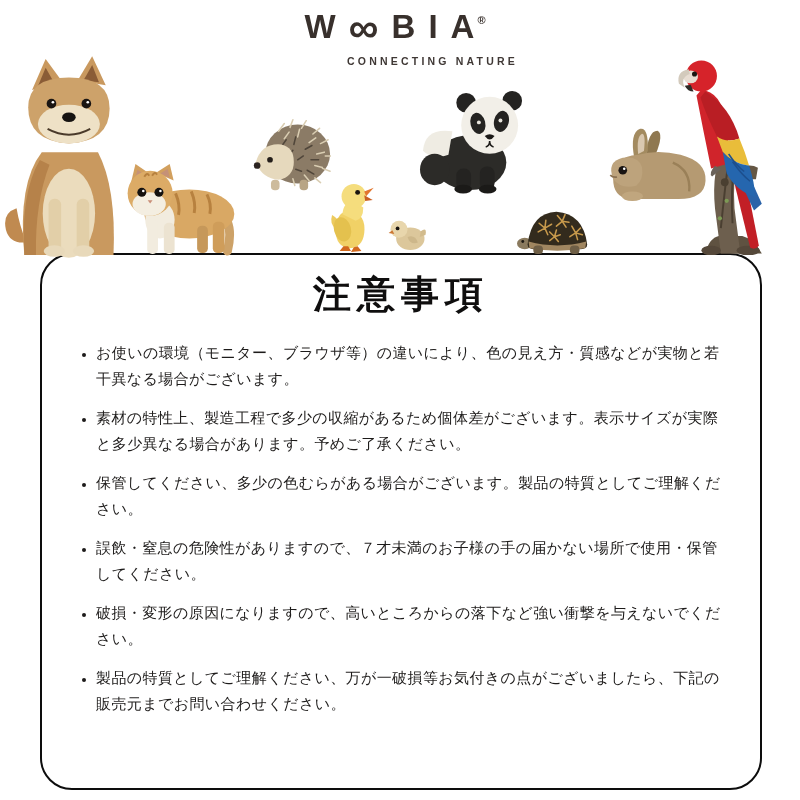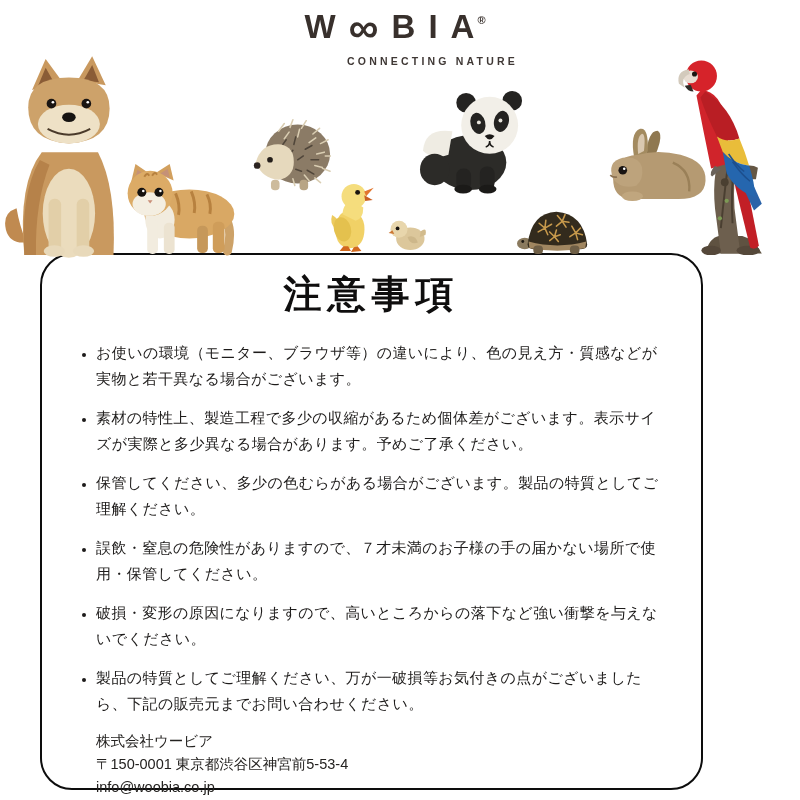--- a/index.html
+++ b/index.html
@@ -10,21 +10,21 @@
   
   .logo{position:absolute;top:7px;left:0;width:800px;text-align:center;}
   .wordmark{display:inline-block;position:relative;color:#38302c;font-weight:700;
             font-size:33px;letter-spacing:13px;line-height:1;}
   .wordmark .inf{font-size:42px;vertical-align:-4px;letter-spacing:13px;}
   .wordmark .reg{font-size:11px;font-weight:700;position:relative;top:-14px;left:-10px;letter-spacing:0;}
   .tagline{margin-top:6px;padding-left:65px;color:#3f3835;font-size:10.5px;
            font-weight:700;letter-spacing:3.2px;}
 
   
-  .notice-box{position:absolute;left:40px;top:253px;width:663px;height:537px;
+  .notice-box{position:absolute;left:40px;top:253px;width:722px;height:537px;
               border:2px solid #0d0d0d;border-radius:32px;background:#ffffff;box-sizing:border-box;}
   .title{margin:14px 0 0 0;text-align:center;font-size:38px;font-weight:800;
          letter-spacing:6px;color:#0f0e0e;}
   .items{margin:20px 34px 0 36px;padding-left:18px;list-style:disc outside;}
   .items li{font-size:15px;line-height:26px;letter-spacing:0.4px;margin-bottom:13px;
             color:#1d1b1a;}
   .items li::marker{color:#1d1b1a;font-size:12px;}
   .seller{margin:4px 0 0 54px;font-size:14.5px;line-height:23px;color:#242220;}
 
   
@@ -53,25 +53,20 @@
   <section class="notice-box">
     <h1 class="title">注意事項</h1>
     <ul class="items">
       <li>お使いの環境（モニター、ブラウザ等）の違いにより、色の見え方・質感などが実物と若干異なる場合がございます。</li>
       <li>素材の特性上、製造工程で多少の収縮があるため個体差がございます。表示サイズが実際と多少異なる場合があります。予めご了承ください。</li>
       <li>保管してください、多少の色むらがある場合がございます。製品の特質としてご理解ください。</li>
       <li>誤飲・窒息の危険性がありますので、７才未満のお子様の手の届かない場所で使用・保管してください。</li>
       <li>破損・変形の原因になりますので、高いところからの落下など強い衝撃を与えないでください。</li>
       <li>製品の特質としてご理解ください、万が一破損等お気付きの点がございましたら、下記の販売元までお問い合わせください。</li>
     </ul>
-    <div class="seller">
-      <div>株式会社ウービア</div>
-      <div>〒150-0001 東京都渋谷区神宮前5-53-4</div>
-      <div>info@woobia.co.jp</div>
-    </div>
   </section>
 
   <div class="figurines">
 
     <svg class="fig fig-dog" viewBox="0 0 130 210">
       <path d="M14,158 q-15,5 -11,22 q4,15 21,13 q-7,-17 -10,-35z" fill="#c08a50"></path>
       <path d="M22,206 Q15,132 40,100 L98,100 Q117,136 114,206 Z" fill="#c9995f"></path>
       <path d="M22,206 Q18,142 38,108 L48,113 Q33,152 34,206 Z" fill="#b6824a"></path>
       <ellipse cx="68" cy="163" rx="27" ry="46" fill="#ebdcbd"></ellipse>
       <rect x="47" y="148" width="13" height="56" rx="6" fill="#e2cfa8"></rect>

